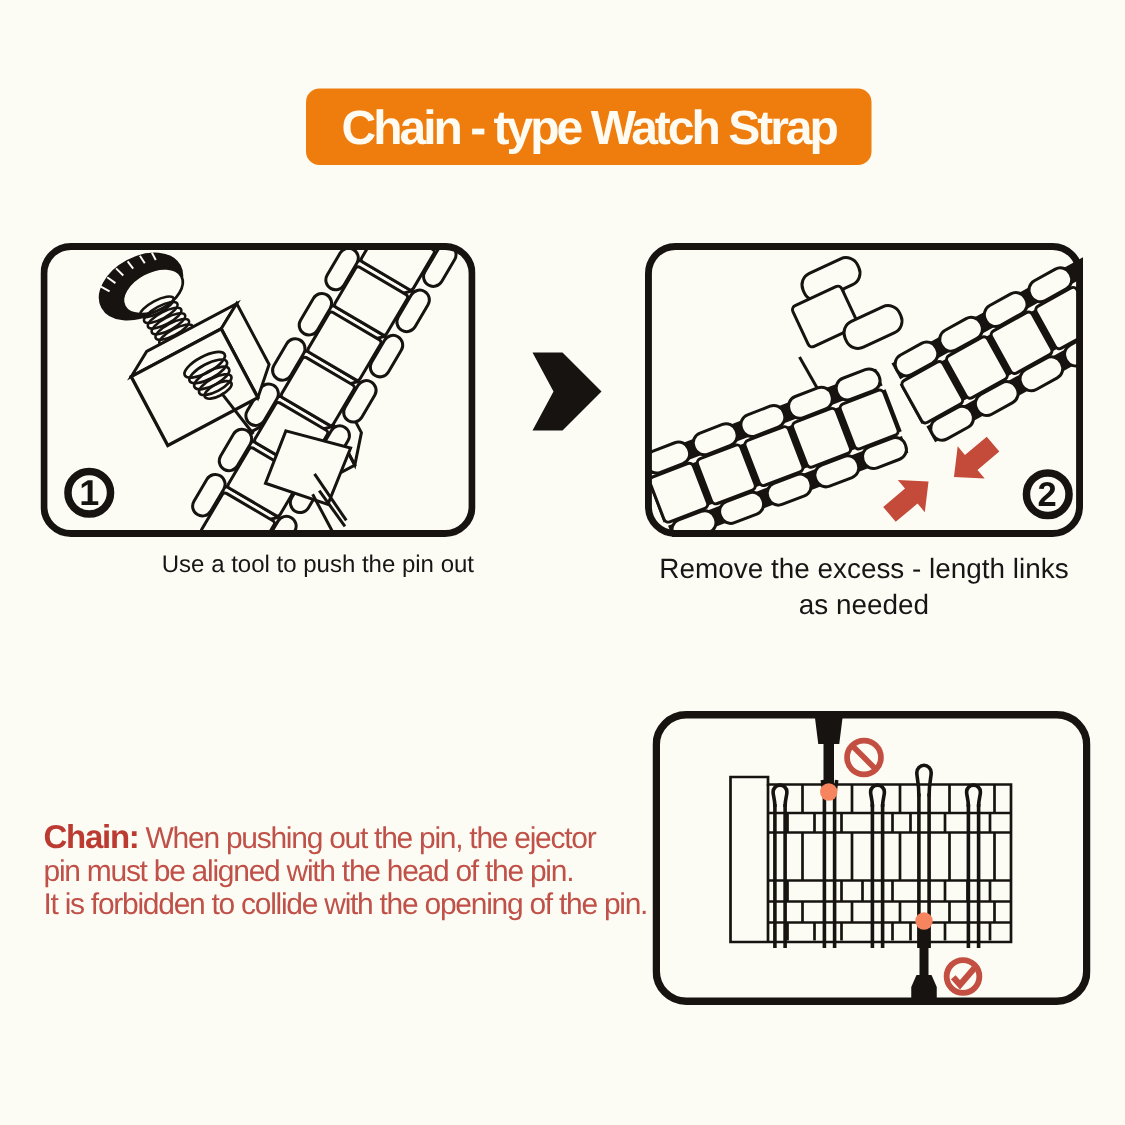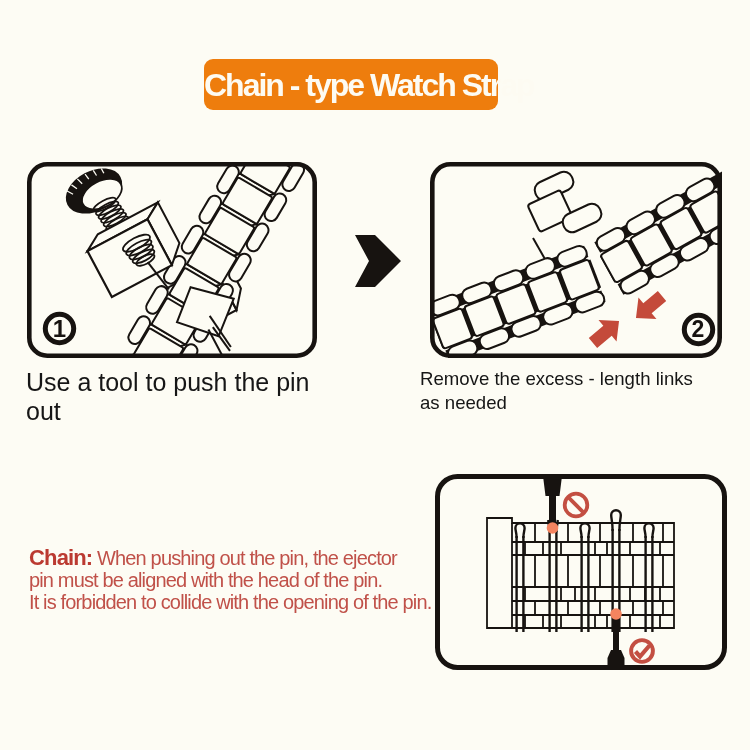--- a/index.html
+++ b/index.html
@@ -3,21 +3,21 @@
 <meta charset="utf-8">
 <style>
 html,body{margin:0;padding:0}
 body{width:750px;height:750px;background:#fdfcf4;font-family:"Liberation Sans",sans-serif;position:relative;overflow:hidden}
 .abs{position:absolute}
 svg{display:block}
 </style>
 </head>
 <body>
 
-<div class="abs" style="left:204px;top:59px;width:294px;height:51px;background:#ee7d0d;border-radius:9px;color:#fdfbf2;font-weight:bold;font-size:32px;text-align:center;line-height:52px;letter-spacing:-2px;white-space:nowrap">Chain - type Watch Strap</div>
+<div class="abs" style="left:204px;top:59px;width:377px;height:51px;background:#ee7d0d;border-radius:9px;color:#fdfbf2;font-weight:bold;font-size:32px;text-align:center;line-height:52px;letter-spacing:-2px;white-space:nowrap">Chain - type Watch Strap</div>
 
 <svg class="abs" style="left:27px;top:162px" width="290" height="196" viewBox="0 0 290 196">
 <g stroke="#171310" fill="none" stroke-width="2">
 
   <g transform="translate(67,29) rotate(-28)">
     <polygon points="70,120 84,112 84,155 70,172"></polygon>
     <rect x="12" y="120" width="58" height="52"></rect>
   </g>
 
   <g transform="translate(242,2) rotate(30.5)" fill="#fdfcf4">
@@ -166,22 +166,22 @@
     </g>
   </g>
 
   <circle cx="268.5" cy="167.5" r="14.2" stroke-width="5"></circle>
   <text x="268" y="175" font-size="23" font-weight="bold" fill="#171310" stroke="none" text-anchor="middle" font-family="Liberation Sans, sans-serif">2</text>
 
   <rect x="2.3" y="2.3" width="287.4" height="191.4" rx="18" stroke-width="4.6"></rect>
 </g>
 </svg>
 
-<div class="abs" style="left:26px;top:368px;width:290px;text-align:left;font-size:25px;color:#161616">Use a tool to push the pin out</div>
-<div class="abs" style="left:420px;top:367px;width:312px;font-size:18.6px;color:#161616;line-height:24px">Remove the excess - length links<br>as needed</div>
+<div class="abs" style="left:26px;top:368px;width:290px;text-align:right;font-size:16px;color:#161616">Use a tool to push the pin out</div>
+<div class="abs" style="left:420px;top:367px;width:312px;text-align:center;font-size:18.6px;color:#161616;line-height:24px">Remove the excess - length links<br>as needed</div>
 
 <div class="abs" style="left:29px;top:547px;width:460px;font-size:20px;line-height:21.8px;letter-spacing:-0.85px;color:#c05149;white-space:nowrap"><span style="font-weight:bold;font-size:22px;color:#bb3a31">Chain:</span> When pushing out the pin, the ejector<br>pin must be aligned with the head of the pin.<br>It is forbidden to collide with the opening of the pin.</div>
 
 <svg class="abs" style="left:435px;top:474px" width="292" height="196" viewBox="0 0 292 196">
 <g stroke="#171310" fill="none" stroke-width="1.8">
 
   <path d="M77,49 L77,44 L52,44 L52,154 L239,154 L239,49 Z"></path>
   <line x1="77" y1="49" x2="77" y2="154"></line>
 
   <line x1="77" y1="68" x2="239" y2="68"></line>

